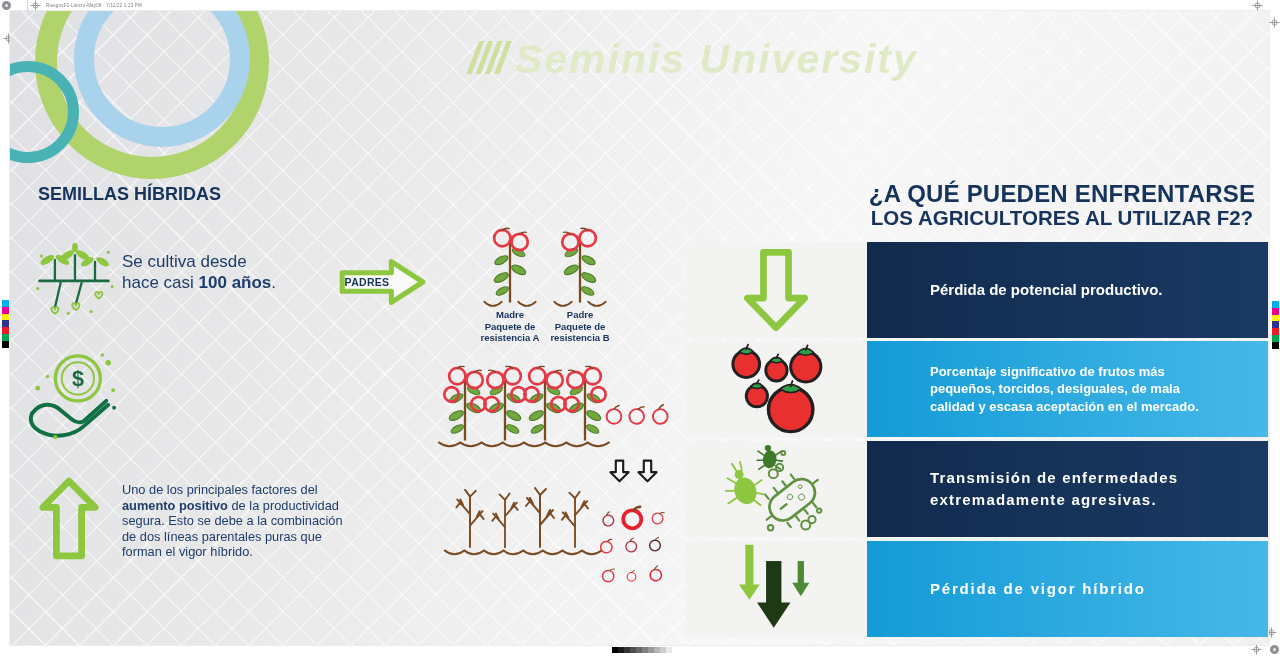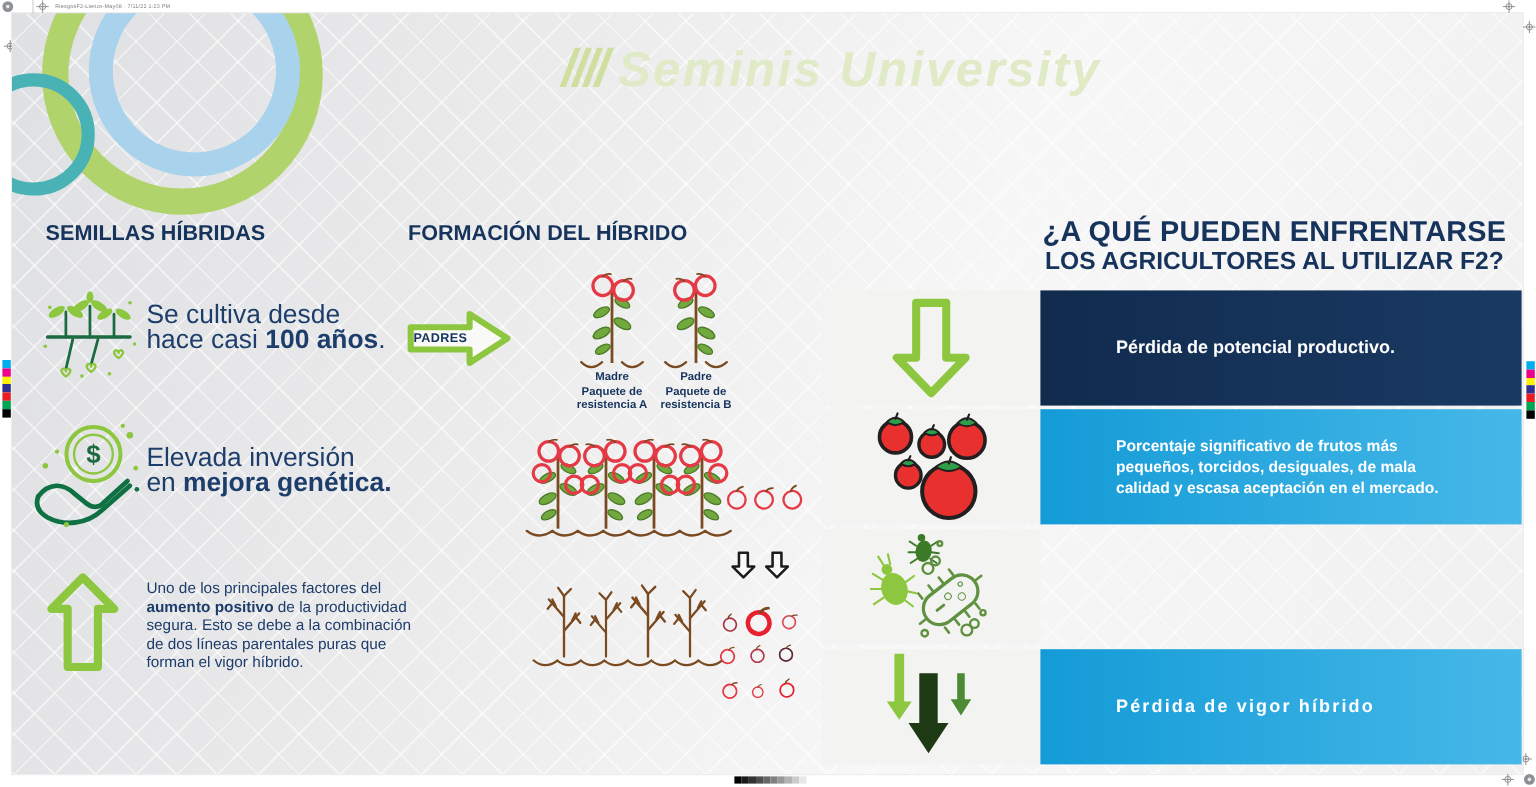--- a/index.html
+++ b/index.html
@@ -29,21 +29,21 @@
   .ring-green{left:25px;top:-66px;width:190px;height:190px;border:22px solid #b1d36c}
   .ring-blue{left:64px;top:-40px;width:136px;height:136px;border:20px solid #a9d3ec}
   .ring-teal{left:-33px;top:50px;width:80px;height:80px;border:11px solid #49b2b4}
 
   .title{position:absolute;left:48px;top:16px;font-size:58px;line-height:74px;font-weight:bold;color:#16335c;letter-spacing:-1px}
   .brand{position:absolute;left:458px;top:22px;font-style:italic;white-space:nowrap}
   .brand .slashes{font-size:44px;font-weight:bold;color:#cfdf9f;letter-spacing:-3px;margin-right:10px}
   .brand .bname{font-size:41px;font-weight:700;color:#e0eac6;letter-spacing:2px}
 
   .sec-h{position:absolute;font-size:18px;font-weight:bold;color:#16335c;white-space:nowrap}
-  .left-text{position:absolute;left:112px;color:#1d3d6b;font-size:22px;line-height:21px;white-space:pre-line}
+  .left-text{position:absolute;left:112px;color:#1d3d6b;font-size:17px;line-height:21px;white-space:pre-line}
   .left-text .b{font-weight:bold}
   .left-text.small{font-size:12.8px;line-height:15.5px}
 
   .plant-label{position:absolute;font-size:9.5px;line-height:11.5px;font-weight:bold;color:#16335c;text-align:center;white-space:pre-line}
   .proc{position:absolute}
   .proc svg{position:absolute;left:0;top:0;width:100%;height:100%;overflow:visible}
   .proc-label{position:absolute;left:2px;top:0;width:60%;height:100%;display:flex;align-items:center;justify-content:center;
     font-size:10.5px;font-weight:bold;color:#16335c;letter-spacing:.3px}
 
   .right-h{position:absolute;left:842px;top:170px;width:420px;text-align:center;color:#16335c;font-weight:bold}
@@ -312,33 +312,30 @@
 
   <svg class="abs" style="left:22px;top:226px;width:84px;height:84px">
       <use href="#seedlings"></use>
     </svg>
   <div class="left-text" style="top:240px"><span>Se cultiva desde
 hace casi </span><span class="b">100 años</span><span>.</span></div>
 
   <svg class="abs" style="left:16px;top:340px;width:92px;height:92px">
       <use href="#money-hand"></use>
     </svg>
-  <div class="left-text" style="top:359px"><span>Elevada inversión
-en </span><span class="b">mejora genética.</span></div>
 
   <svg class="abs" style="left:28px;top:464px;width:62px;height:88px">
       <use href="#up-arrow"></use>
     </svg>
   <div class="left-text small" style="top:471px"><span>Uno de los principales factores del
 </span><span class="b">aumento positivo</span><span> de la productividad
 segura. Esto se debe a la combinación
 de dos líneas parentales puras que
 forman el vigor híbrido.</span></div>
 
-  <div class="sec-h" style="left:330px;top:173px">FORMACIÓN DEL HÍBRIDO</div>
 
   <div class="proc" style="left:328px;top:246px;width:90px;height:50px">
     <svg>
         <use href="#proc-arrow"></use>
       </svg>
     <span class="proc-label">PADRES</span>
   </div>
   <svg class="abs" style="left:475px;top:216px;width:50px;height:78px">
       <use href="#plant"></use>
     </svg>
@@ -461,20 +458,24 @@
 calidad y escasa aceptación en el mercado.</span>
     </div>
   </div>
 
   <div class="risk-row" style="top:430px">
     <div class="icon-cell">
       <svg style="width:102px;height:90px;overflow:visible">
           <use href="#pests"></use>
         </svg>
     </div>
+    <div class="risk-box navy">
+      <span class="risk-text ls">Transmisión de enfermedades
+extremadamente agresivas.</span>
+    </div>
   </div>
 
   <div class="risk-row" style="top:530px">
     <div class="icon-cell">
       <svg style="width:88px;height:92px;overflow:visible">
           <use href="#triple-down"></use>
         </svg>
     </div>
     <div class="risk-box blue">
       <span class="risk-text ls2">Pérdida de vigor híbrido</span>

